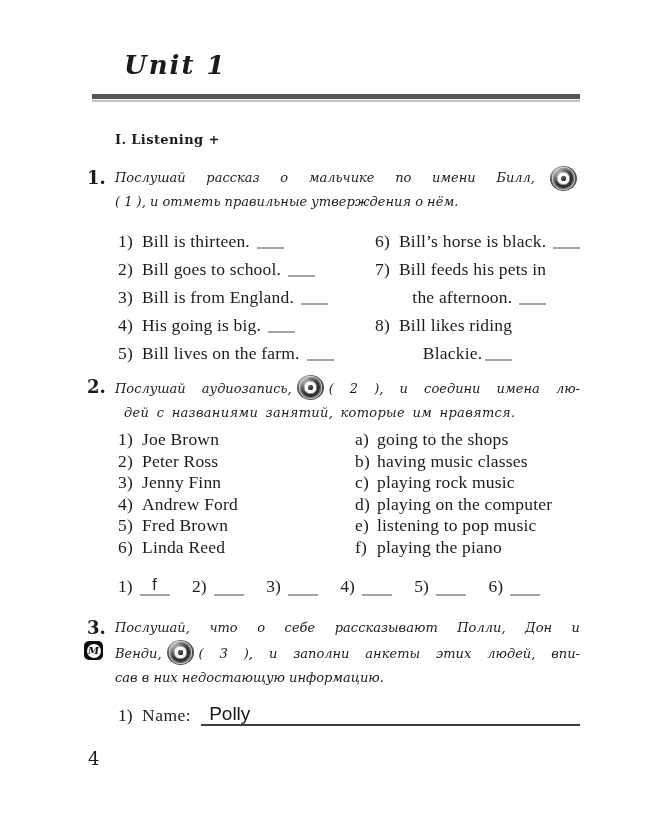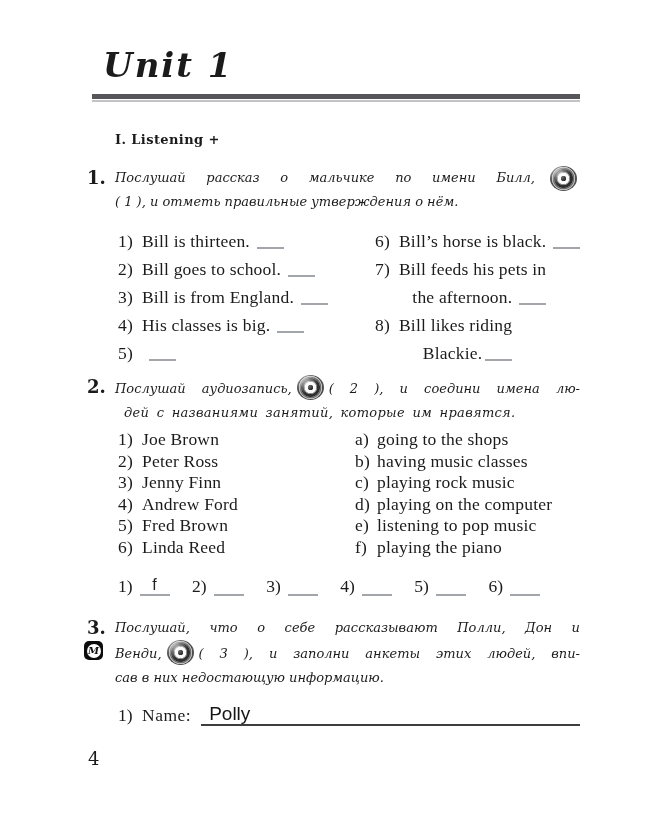--- a/index.html
+++ b/index.html
@@ -8,24 +8,24 @@
     width:650px;height:839px;
     background:#fff;
     overflow:hidden;
     color:#1b1b1b;
     font-family:"DejaVu Serif", serif;
   }
   .content{margin:0 70px 0 92px;}
 
   
   .unit-title{
-    margin:46px 0 10px 11px;
+    margin:46px 0 10px 32px;
     font-family:"DejaVu Serif", serif;
     font-style:italic;font-weight:bold;
-    font-size:34px;line-height:38px;
+    font-size:26px;line-height:38px;
     letter-spacing:2px;
   }
   .rule-thick{height:5px;background:#57575b;}
   .rule-thin{height:2px;background:#c3c3c5;margin-top:1px;}
 
   .section-title{
     margin:26px 0 0 23px;
     font-weight:bold;font-size:13px;line-height:24px;
     letter-spacing:0.4px;
   }
@@ -158,25 +158,25 @@
           <div class="item">
             <span class="inum">2)</span>
             <span class="itext"><span>Bill goes to school.</span><span class="blank"></span></span>
           </div>
           <div class="item">
             <span class="inum">3)</span>
             <span class="itext"><span>Bill is from England.</span><span class="blank"></span></span>
           </div>
           <div class="item">
             <span class="inum">4)</span>
-            <span class="itext"><span>His classes is big.</span><span class="blank"></span></span>
+            <span class="itext"><span>His going is big.</span><span class="blank"></span></span>
           </div>
           <div class="item">
             <span class="inum">5)</span>
-            <span class="itext"><span class="blank"></span></span>
+            <span class="itext"><span>Bill lives on the farm.</span><span class="blank"></span></span>
           </div>
         </div>
         <div class="col-right">
           <div class="item">
             <span class="inum">6)</span>
             <span class="itext"><span>Bill’s horse is black.</span><span class="blank"></span></span>
           </div>
           <div class="item">
             <span class="inum">7)</span>
             <span class="itext">

